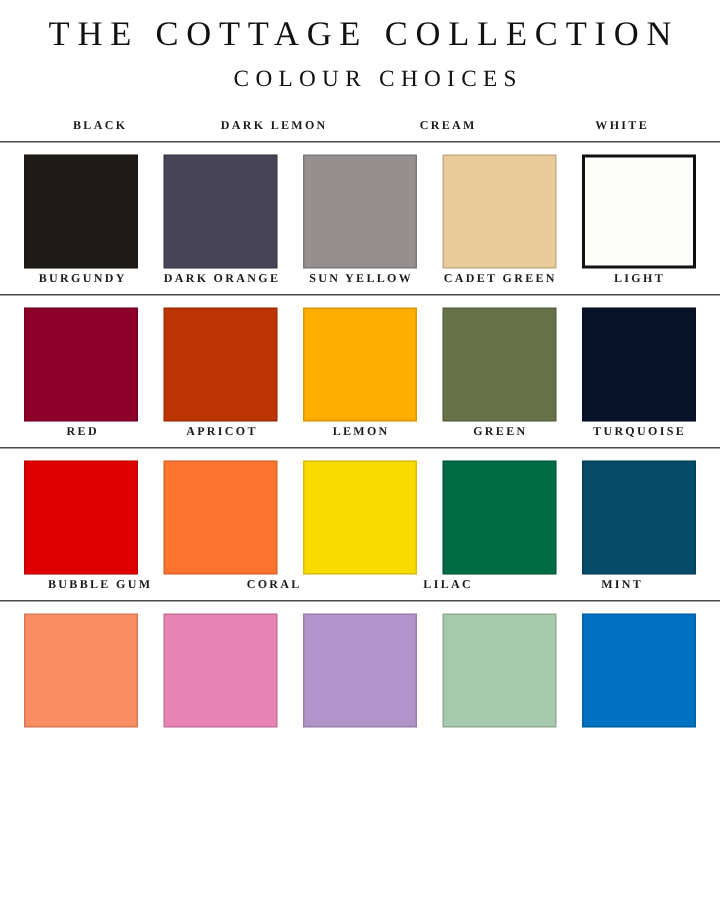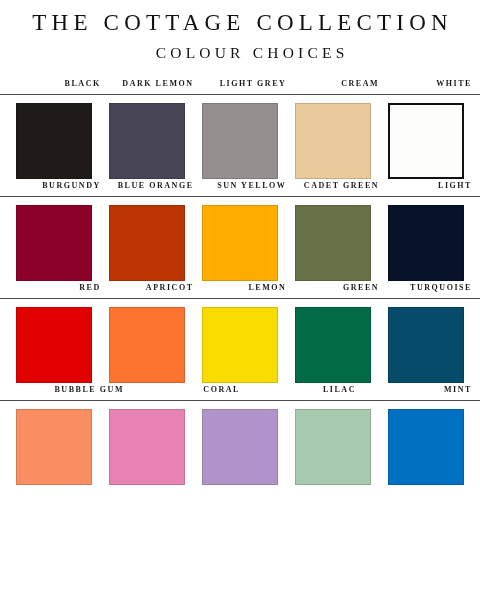--- a/index.html
+++ b/index.html
@@ -53,21 +53,21 @@
     width: 480px;
   }
   .label-strip {
     display: flex;
     width: 480px;
     box-sizing: border-box;
     padding: 0 8px;
   }
   .label-cell {
     flex: 1 1 0;
-    text-align: right;
+    text-align: center;
     font-family: "Liberation Serif", serif;
     font-size: 8px;
     letter-spacing: 1.55px;
     text-indent: 1.55px;
     color: #1b1b1b;
     line-height: 13px;
     white-space: nowrap;
     font-weight: 600;
   }
   .divider {
@@ -106,21 +106,20 @@
     <div class="main-title">THE COTTAGE COLLECTION</div>
     <div class="sub-title">COLOUR CHOICES</div>
   </div>
 
   <div class="rows">
 
     <div class="row">
       <div class="label-strip">
         <div class="label-cell">BLACK</div>
         <div class="label-cell">DARK LEMON</div>
-        <div class="label-cell">LIGHT GREY</div>
         <div class="label-cell">CREAM</div>
         <div class="label-cell">WHITE</div>
       </div>
       <div class="divider"></div>
       <div class="swatch-strip">
         <div class="swatch-cell">
           <div class="swatch" style="background: rgb(31, 27, 24);"></div>
         </div>
         <div class="swatch-cell">
           <div class="swatch" style="background: rgb(71, 68, 85);"></div>
@@ -133,21 +132,21 @@
         </div>
         <div class="swatch-cell">
           <div class="swatch outlined" style="background: rgb(253, 254, 251);"></div>
         </div>
       </div>
     </div>
 
     <div class="row">
       <div class="label-strip">
         <div class="label-cell">BURGUNDY</div>
-        <div class="label-cell">BLUE ORANGE</div>
+        <div class="label-cell">DARK ORANGE</div>
         <div class="label-cell">SUN YELLOW</div>
         <div class="label-cell">CADET GREEN</div>
         <div class="label-cell">LIGHT</div>
       </div>
       <div class="divider"></div>
       <div class="swatch-strip">
         <div class="swatch-cell">
           <div class="swatch" style="background: rgb(140, 1, 41);"></div>
         </div>
         <div class="swatch-cell">

